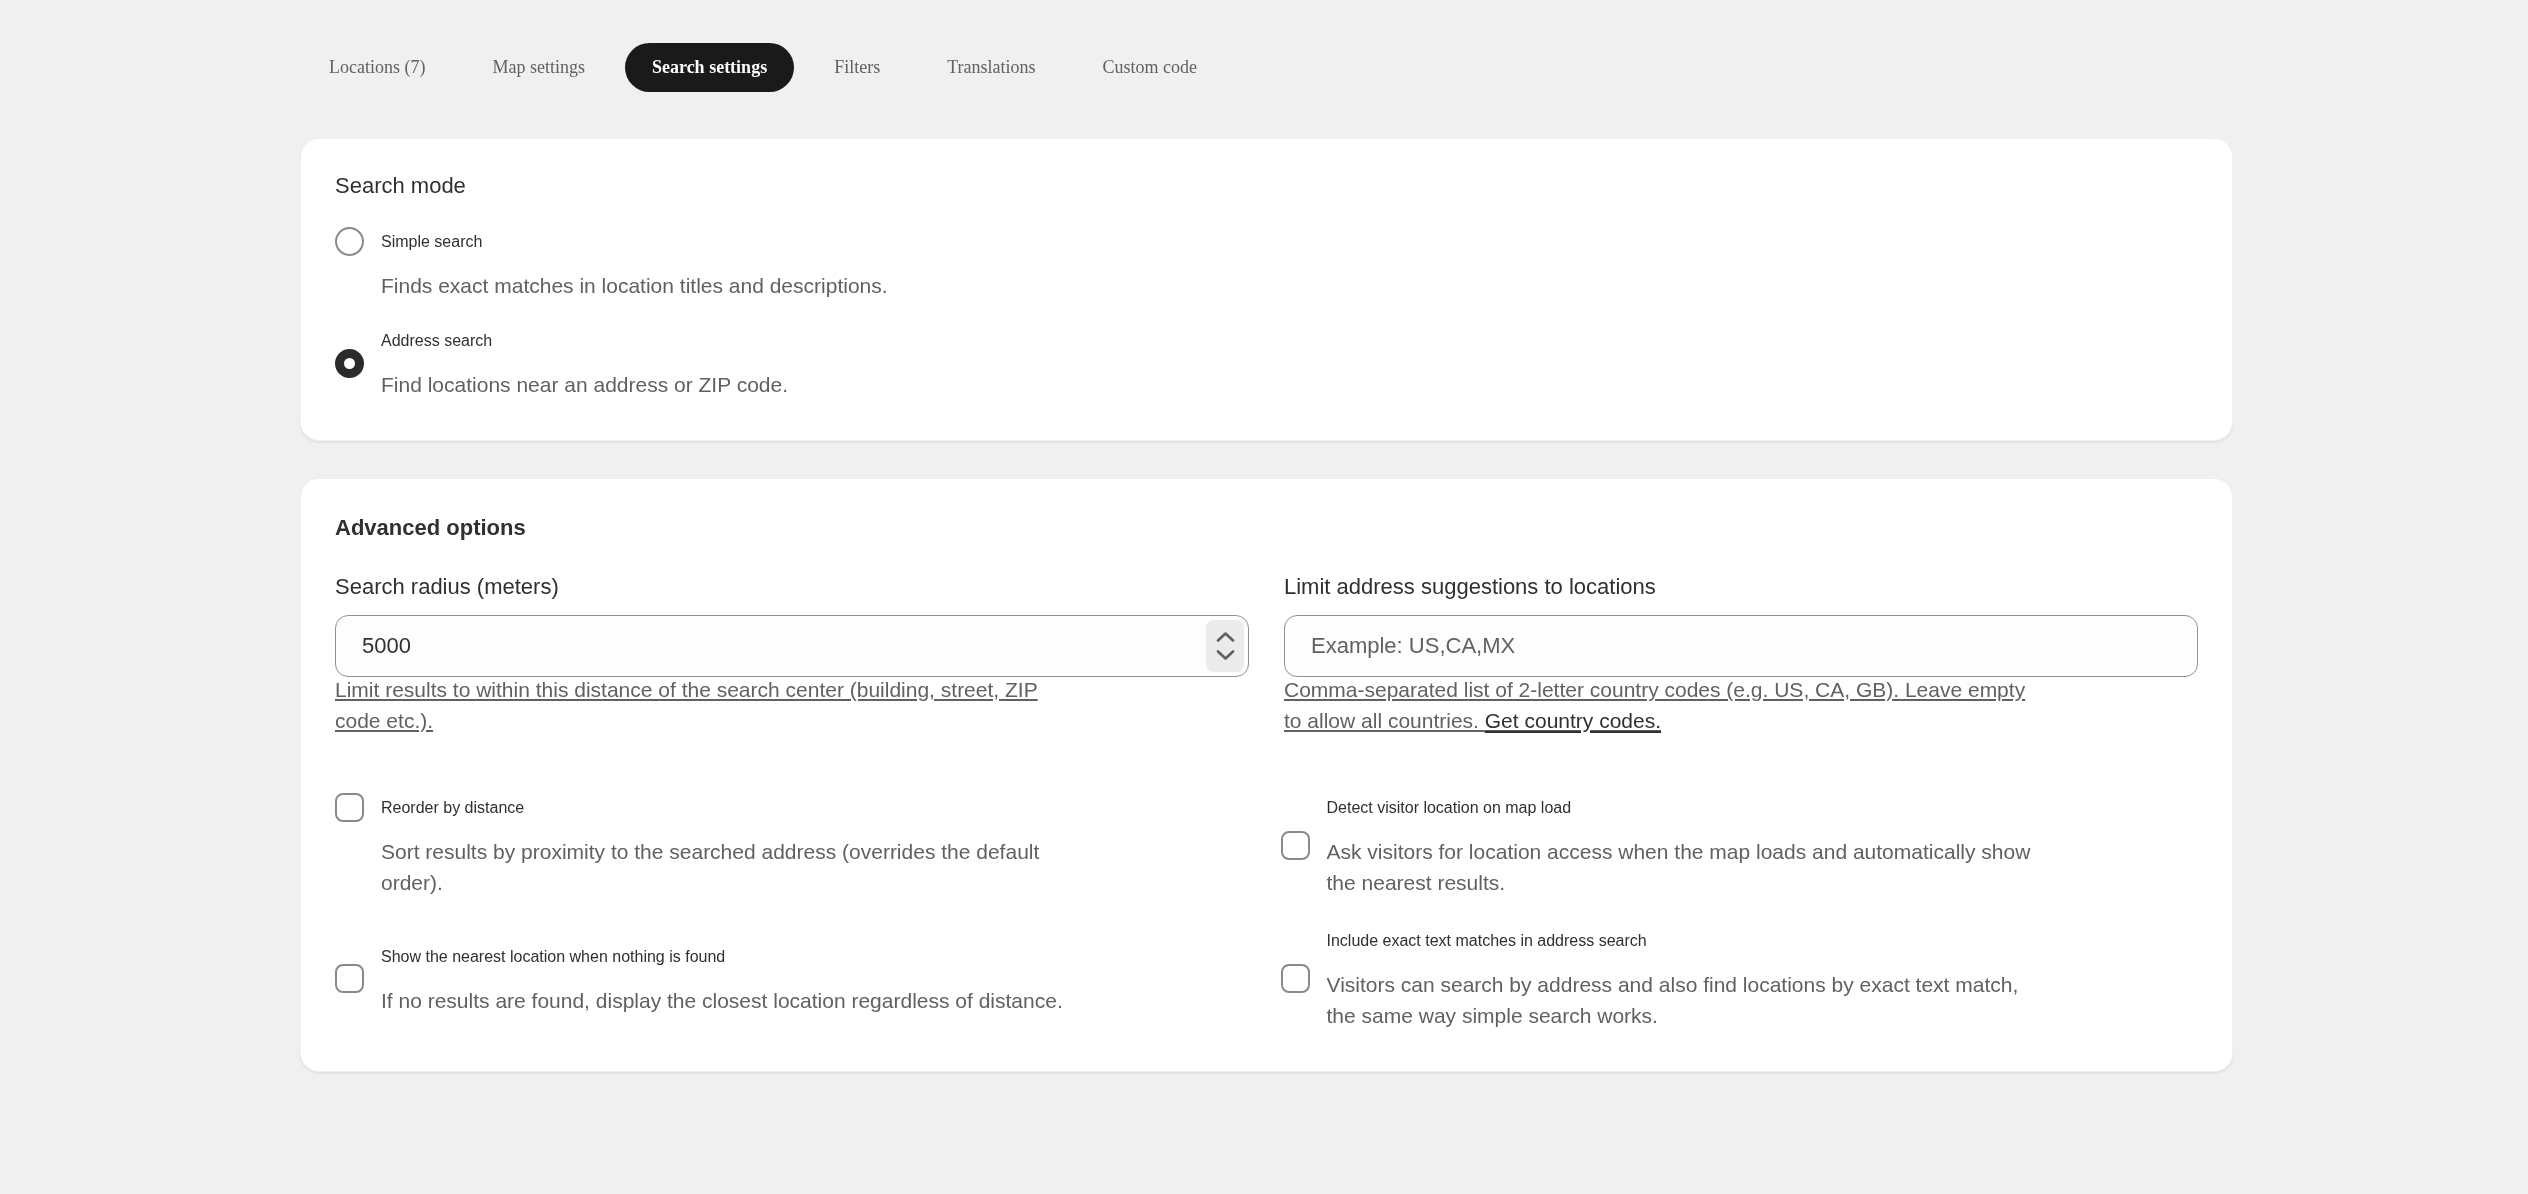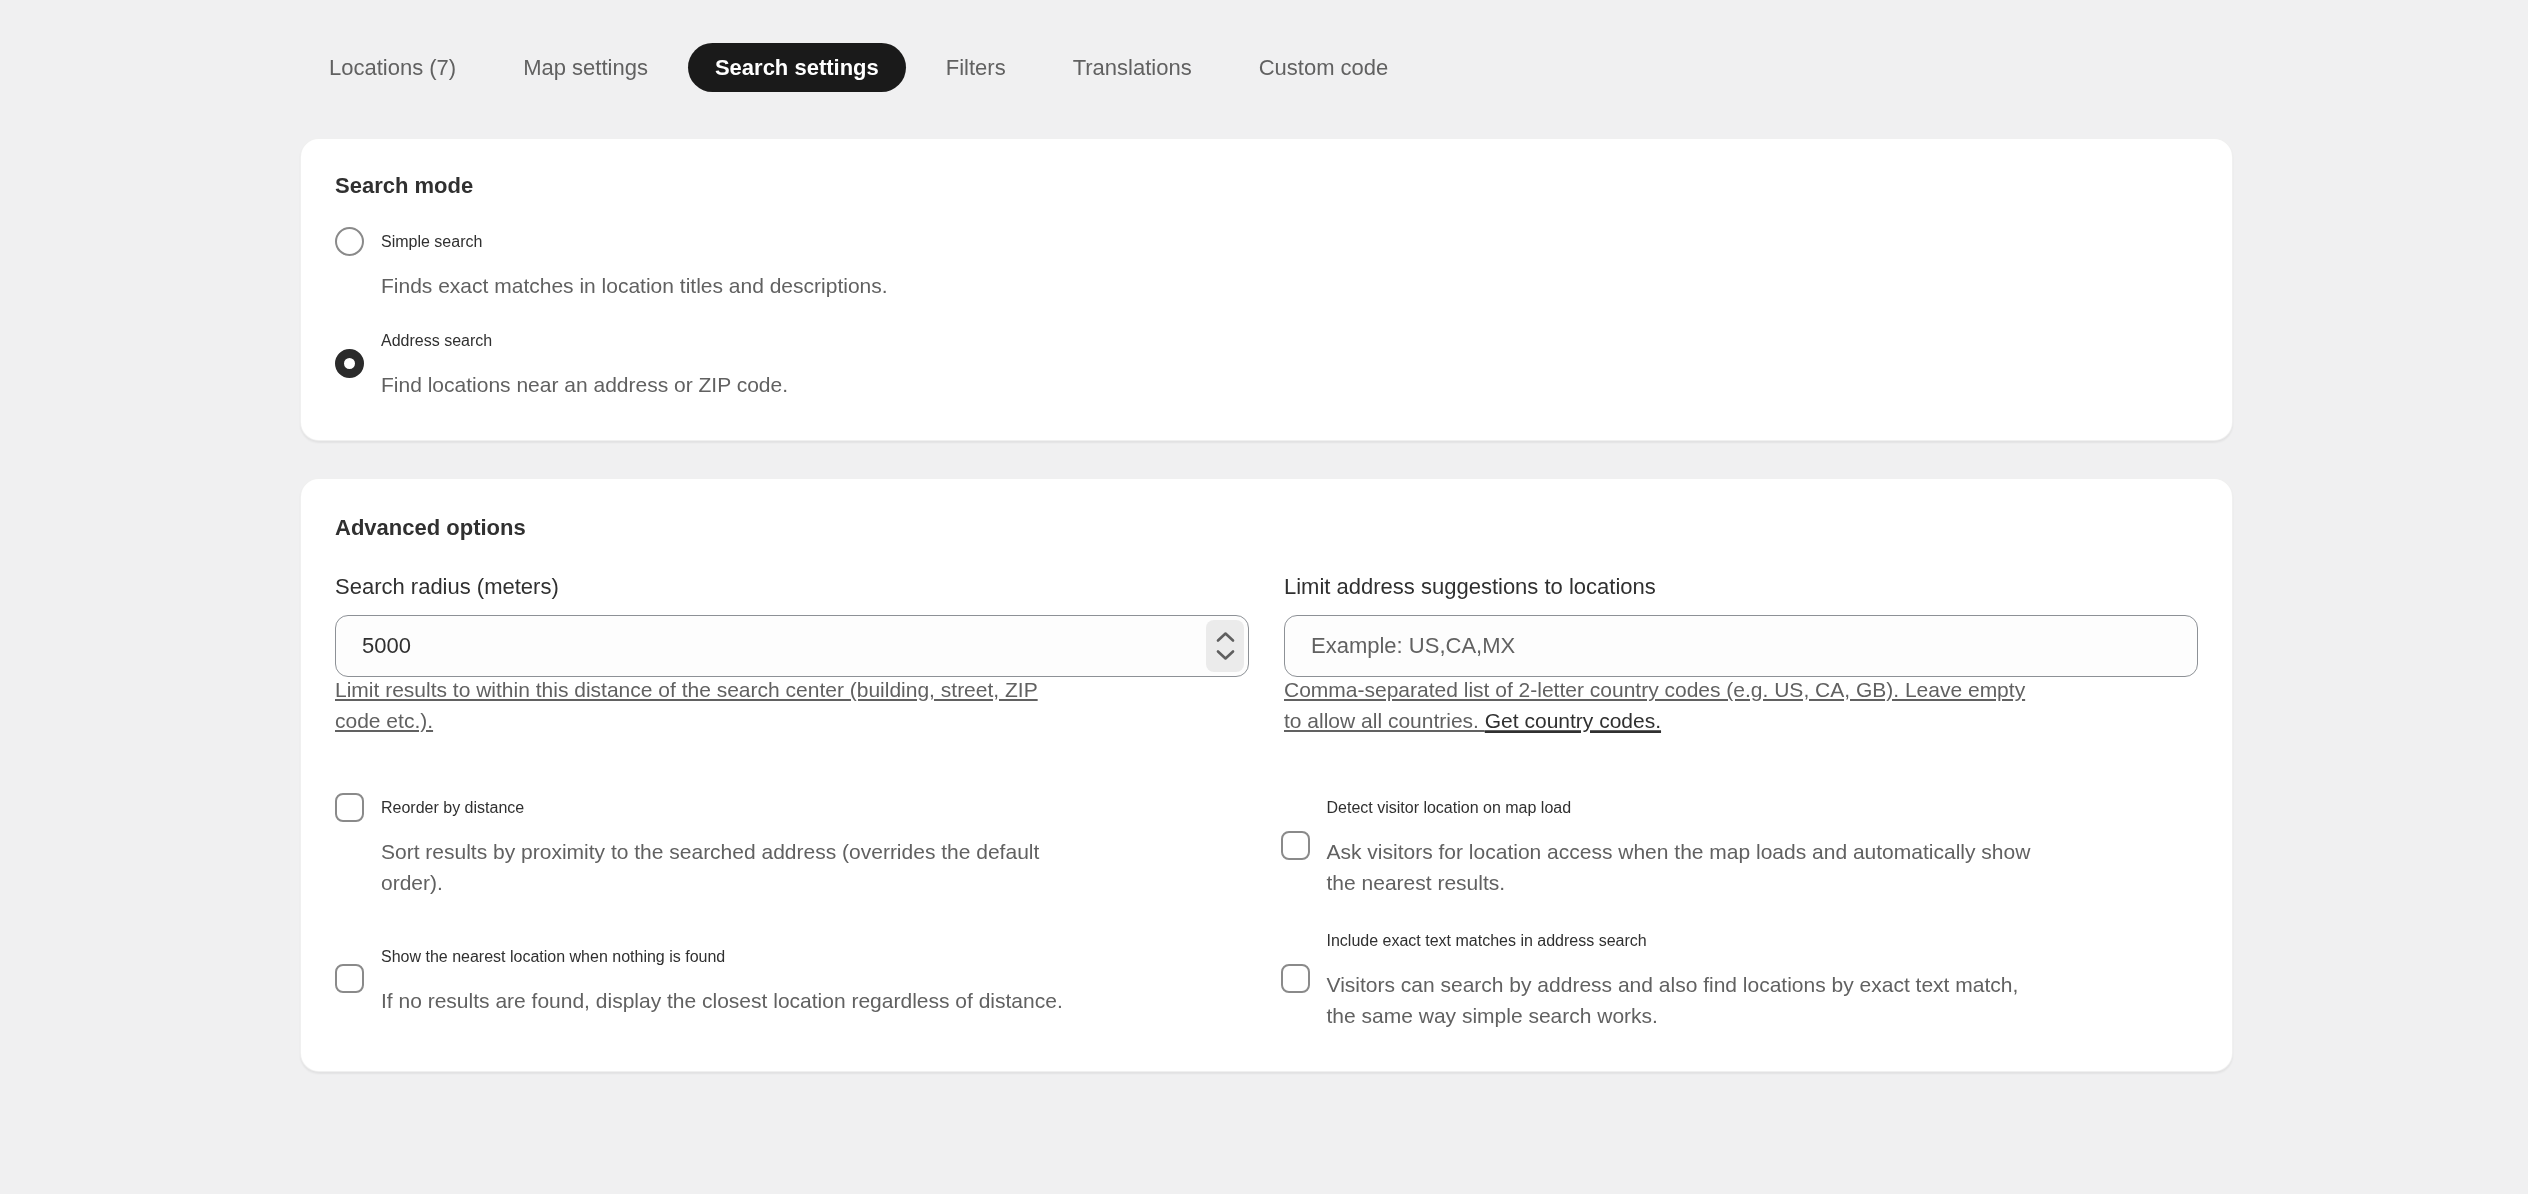--- a/index.html
+++ b/index.html
@@ -9,34 +9,34 @@
     font-family: "Liberation Sans", "DejaVu Sans", sans-serif;
     -webkit-font-smoothing: antialiased;
     overflow: hidden;
   }
   .page { width: 2528px; height: 1194px; padding: 43px 295px 0 300px; }
 
   
   .tabs { display: flex; align-items: center; gap: 13px; margin-left: 2px; }
   .tab {
     height: 49px; padding: 0 27px; border: none; background: transparent;
-    border-radius: 25px; font-family: Liberation Sans, sans-serif; font-size: 22px; font-weight: 500;
+    border-radius: 25px; font-family: Liberation Serif, serif; font-size: 18px; font-weight: 500;
     color: #616161; cursor: pointer; white-space: nowrap; line-height: 49px;
   }
   .tab.active { background: #1a1a1a; color: #ffffff; font-weight: 600; }
 
   
   .card {
     background: #ffffff; width: 1933px; border-radius: 19px;
     border: 1px solid rgba(0,0,0,0.06);
     box-shadow: 0 2px 2px rgba(0,0,0,0.06);
   }
   .card.search-mode { margin-top: 46px; padding: 32px 34px 40px 34px; }
   .card.advanced   { margin-top: 37px; padding: 34px 34px 40px 34px; }
-  .card-title { font-size: 22px; font-weight: 700; line-height: 29px; color: #303030; }
+  .card-title { font-size: 22px; font-weight: 400; line-height: 29px; color: #303030; }
   .card.advanced .card-title { font-weight: 600; }
 
   
   .option { display: flex; align-items: flex-start; gap: 17px; margin-top: 27px; cursor: pointer; }
   .option + .option { margin-top: 25px; align-items: center; }
   .radio {
     width: 29px; height: 29px; border-radius: 50%; background: #ffffff;
     border: 2px solid #8a8a8a; flex-shrink: 0; margin-top: 0;
   }
   .radio.selected { border: 9px solid #2b2b2b; }

